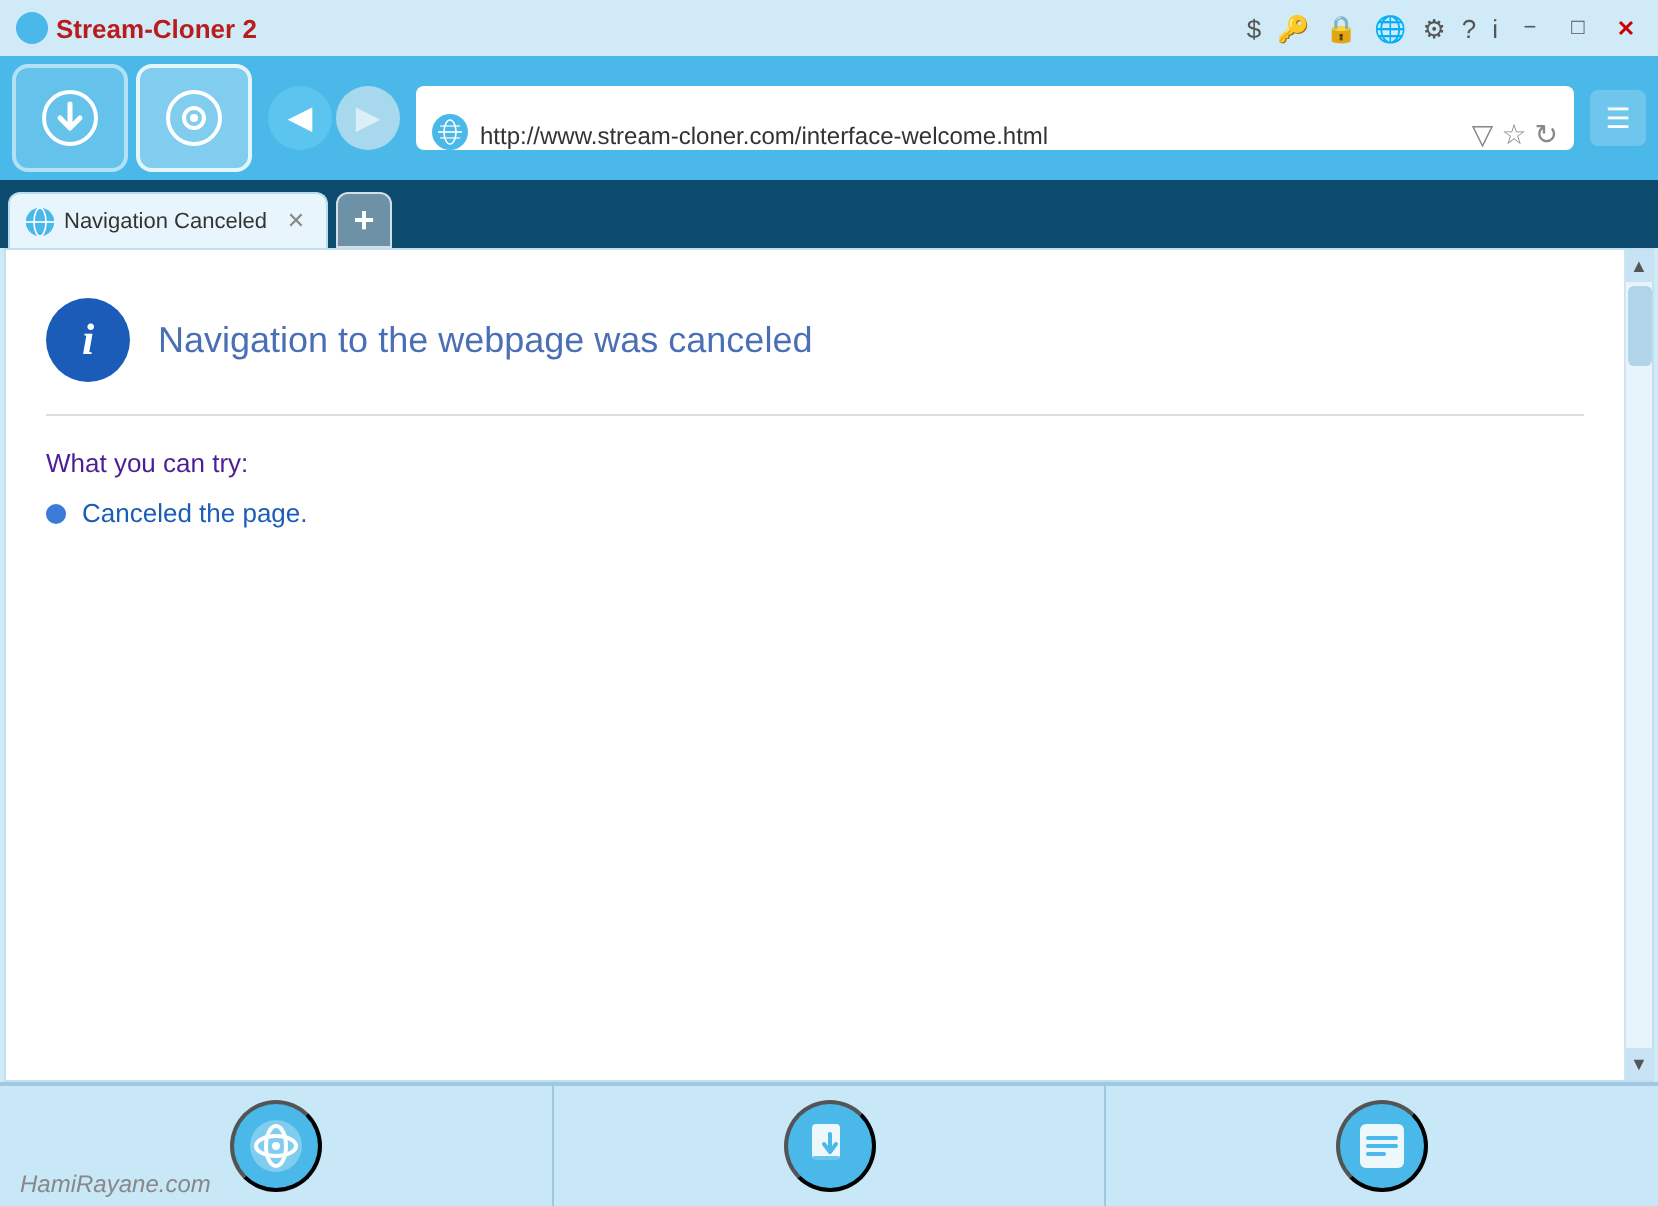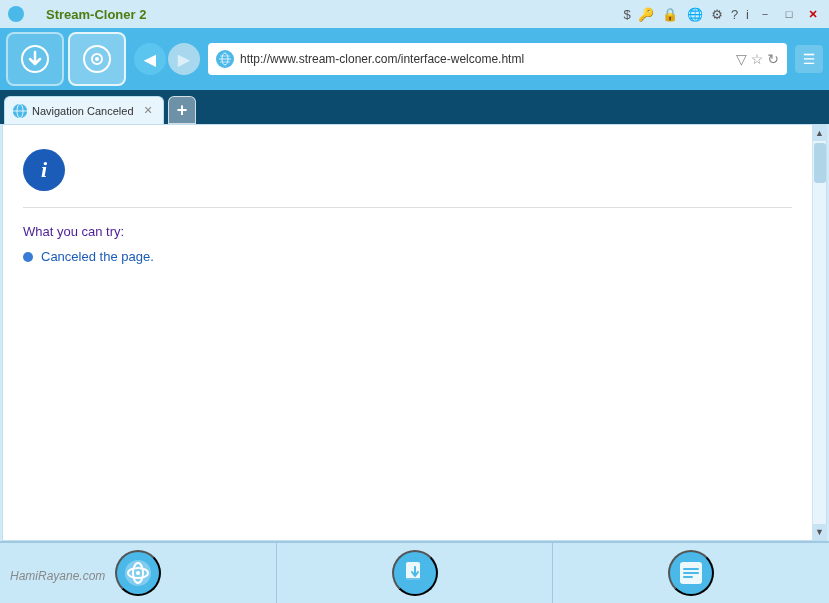--- a/index.html
+++ b/index.html
@@ -17,23 +17,23 @@
       background: #d0eaf8;
       height: 28px;
       display: flex;
       align-items: center;
       padding: 0 8px;
       justify-content: space-between;
     }
     .title-bar-left {
       display: flex;
       align-items: center;
-      gap: 22px;
+      gap: 4px;
       font-size: 13px;
-      color: #4d7c0f;
+      color: #b91c1c;
       font-weight: 600;
     }
     .title-icon {
       width: 16px;
       height: 16px;
       background: #4ab8e8;
       border-radius: 50%;
     }
     .win-btn {
       width: 16px;
@@ -108,21 +108,21 @@
       background: #a8d8ee;
       color: rgba(255,255,255,0.6);
       cursor: default;
     }
     .address-bar-container {
       flex: 1;
       height: 32px;
       background: white;
       border-radius: 4px;
       display: flex;
-      align-items: center;
+      align-items: flex-end;
       padding: 0 8px;
       gap: 6px;
       margin: 0 4px;
     }
     .address-globe {
       width: 18px;
       height: 18px;
       border-radius: 50%;
       background: #4ab8e8;
       display: flex;
@@ -363,21 +363,21 @@
       align-items: center;
       justify-content: center;
       cursor: pointer;
       font-size: 22px;
       color: white;
     }
 
     
     .watermark {
       position: absolute;
-      bottom: 20px;
+      bottom: 4px;
       left: 10px;
       font-size: 12px;
       color: #888;
       font-style: italic;
     }
   </style>
 </head>
 <body>
 
 <div class="title-bar">
@@ -454,20 +454,21 @@
   </div>
   <button class="new-tab-btn">+</button>
 </div>
 
 <div class="content-area">
   <div class="page-content">
     <div class="error-header">
       <div class="info-icon">
         <span>i</span>
       </div>
+      <h1 class="error-title">Navigation to the webpage was canceled</h1>
     </div>
     <p class="what-try">What you can try:</p>
     <ul class="suggestion-list">
       <li class="suggestion-item">
         <div class="bullet-dot"></div>
         <a class="suggestion-link">Canceled the page.</a>
       </li>
     </ul>
   </div>
   <div class="scrollbar-right">

